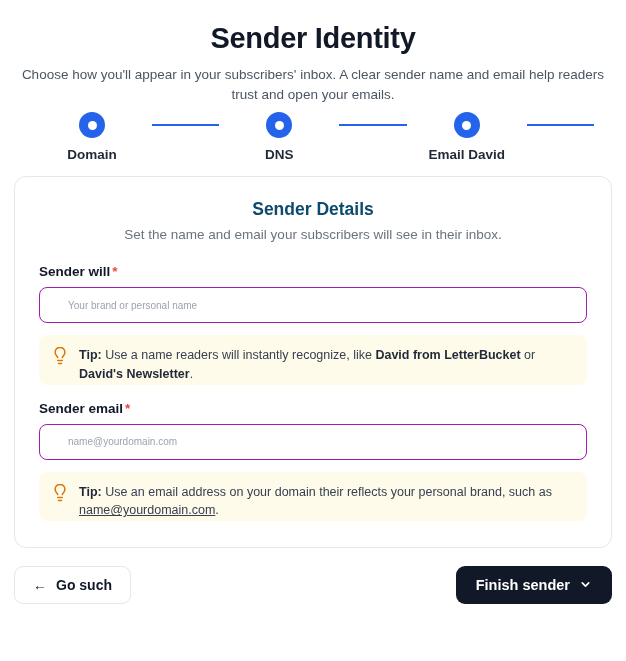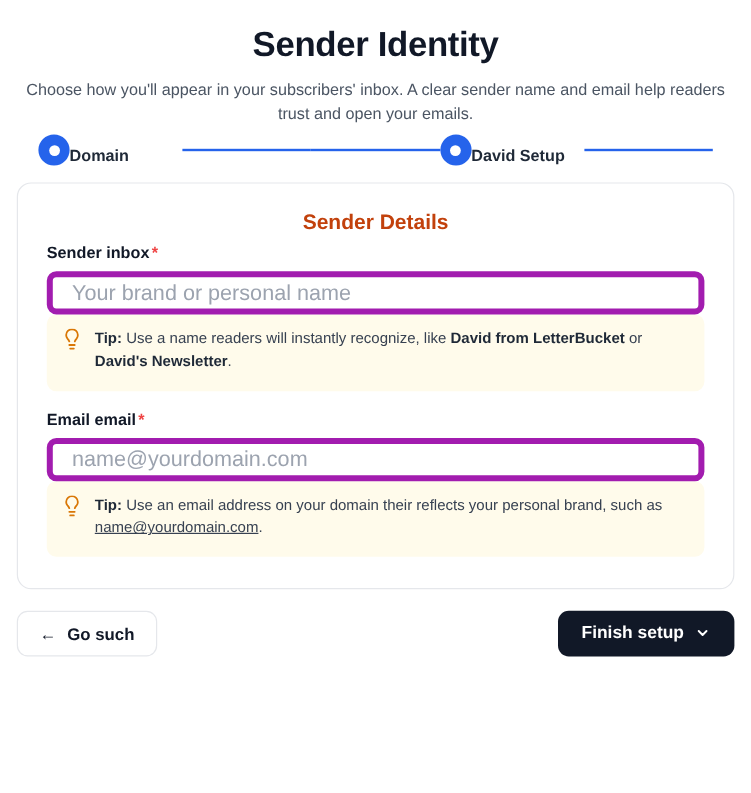--- a/index.html
+++ b/index.html
@@ -40,21 +40,21 @@
   
   .stepper {
     display: flex;
     align-items: flex-start;
     justify-content: space-between;
     padding: 8px 20px 0 20px;
     margin-bottom: 14px;
   }
   .step {
     display: flex;
-    flex-direction: row;
+    flex-direction: column;
     align-items: center;
     width: 120px;
     flex: 0 0 auto;
   }
   .dot {
     width: 26px;
     height: 26px;
     border-radius: 50%;
     background: #2563eb;
     display: flex;
@@ -98,21 +98,21 @@
     border: 1px solid #e5e7eb;
     border-radius: 12px;
     padding: 22px 24px 26px 24px;
     margin: 0 2px;
     background: #ffffff;
   }
   .card-title {
     text-align: center;
     font-size: 17.5px;
     font-weight: bold;
-    color: #c2410c;
+    color: #0c4a6e;
     margin-bottom: 7px;
   }
   .card-sub {
     text-align: center;
     font-size: 13.5px;
     color: #6b7280;
     margin-bottom: 22px;
   }
   .field-label {
     font-size: 13.5px;
@@ -122,36 +122,37 @@
     display: block;
   }
   .req {
     color: #ef4444;
     font-weight: bold;
     margin-left: 2px;
   }
   input.text-input {
     width: 100%;
     height: 36px;
-    border: 5px solid #a21caf;
+    border: 1px solid #a21caf;
     border-radius: 8px;
-    padding: 0 16px;
-    font-size: 18px;
+    padding: 0 28px;
+    font-size: 10px;
     font-family: "Liberation Sans", sans-serif;
     color: #111827;
     outline: none;
     background: #ffffff;
   }
   input.text-input::placeholder {
     color: #9ca3af;
   }
   .tip {
+    margin-top: 12px;
     background: #fffbeb;
     border-radius: 8px;
-    padding: 11px 14px 15px 12px;
+    padding: 11px 14px 1px 12px;
     display: flex;
     align-items: flex-start;
     gap: 10px;
   }
   .tip-icon {
     flex: 0 0 auto;
     width: 18px;
     height: 18px;
     color: #d97706;
     margin-top: 1px;
@@ -216,55 +217,62 @@
   <p class="subtitle">Choose how you'll appear in your subscribers' inbox. A clear sender name and email help readers trust and open your emails.</p>
 
   <div class="stepper">
     <div class="step">
       <div class="dot">
           <span class="inner"></span>
         </div>
       <div class="step-label">Domain</div>
     </div>
     <div class="connector"></div>
+    <div class="step">
+      <div class="dot">
+          <span class="inner"></span>
+        </div>
+      <div class="step-label">DNS</div>
+    </div>
     <div class="connector"></div>
     <div class="step">
       <div class="dot">
           <span class="inner"></span>
         </div>
-      <div class="step-label">David Setup</div>
+      <div class="step-label">Email David</div>
     </div>
     <div class="connector"></div>
   </div>
 
   <div class="card">
     <div class="card-title">Sender Details</div>
+    <div class="card-sub">Set the name and email your subscribers will see in their inbox.</div>
 
     <div class="field-block">
       <label class="field-label">
-        <span>Sender inbox</span><span class="req">*</span>
+        <span>Sender will</span><span class="req">*</span>
       </label>
       <input class="text-input" type="text" value="" placeholder="Your brand or personal name" style="">
       <div class="tip">
         <span class="tip-icon">
           <svg width="18" height="18" viewBox="0 0 24 24" fill="none" stroke="#d97706" stroke-width="2" stroke-linecap="round" stroke-linejoin="round">
             <path d="M9 18h6"></path>
             <path d="M10 22h4"></path>
             <path d="M15.1 14c.4-1.3 1.1-2 2-3 1-1.2 1.4-2.5 1.4-4a6.5 6.5 0 1 0-13 0c0 1.5.5 2.8 1.5 4 .9 1 1.6 1.7 2 3"></path>
           </svg>
         </span>
         <div class="tip-text">
           <span class="lbl">Tip:</span><span> Use a name readers will instantly recognize, like </span><b>David from LetterBucket</b><span> or </span><b>David's Newsletter</b><span>.</span>
         </div>
       </div>
     </div>
 
     <div class="field-block last">
       <label class="field-label">
-        <span>Email email</span><span class="req">*</span>
+        <span>Sender email</span><span class="req">*</span>
       </label>
       <input class="text-input" type="text" value="" placeholder="name@yourdomain.com" style="">
       <div class="tip">
         <span class="tip-icon">
           <svg width="18" height="18" viewBox="0 0 24 24" fill="none" stroke="#d97706" stroke-width="2" stroke-linecap="round" stroke-linejoin="round">
             <path d="M9 18h6"></path>
             <path d="M10 22h4"></path>
             <path d="M15.1 14c.4-1.3 1.1-2 2-3 1-1.2 1.4-2.5 1.4-4a6.5 6.5 0 1 0-13 0c0 1.5.5 2.8 1.5 4 .9 1 1.6 1.7 2 3"></path>
           </svg>
         </span>
@@ -274,21 +282,21 @@
       </div>
     </div>
   </div>
 
   <div class="footer">
     <button class="btn-back">
       <span class="arrow">←</span>
       <span>Go such</span>
     </button>
     <button class="btn-finish">
-      <span>Finish setup</span>
+      <span>Finish sender</span>
       <span class="arrow">
         <svg width="13" height="13" viewBox="0 0 24 24" fill="none" stroke="#ffffff" stroke-width="3" stroke-linecap="round" stroke-linejoin="round">
             <polyline points="6 9 12 15 18 9"></polyline>
           </svg>
       </span>
     </button>
   </div>
 
 </div>
 

